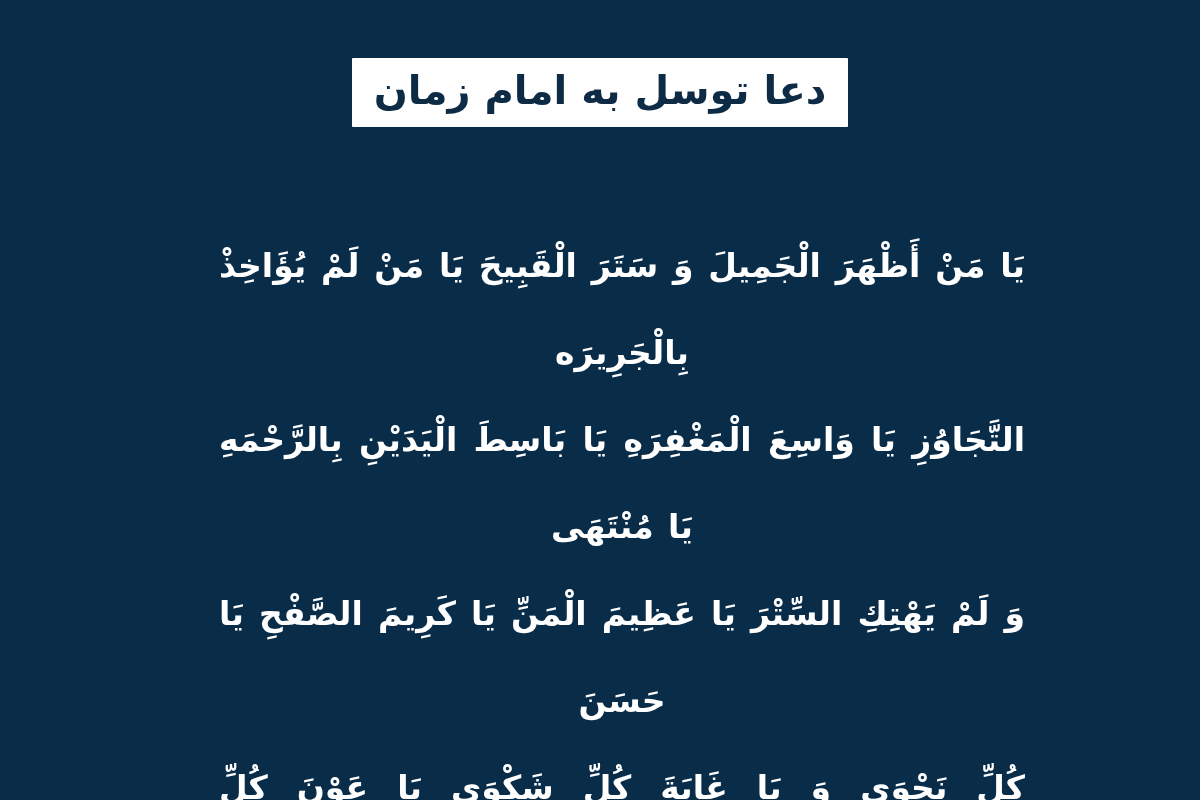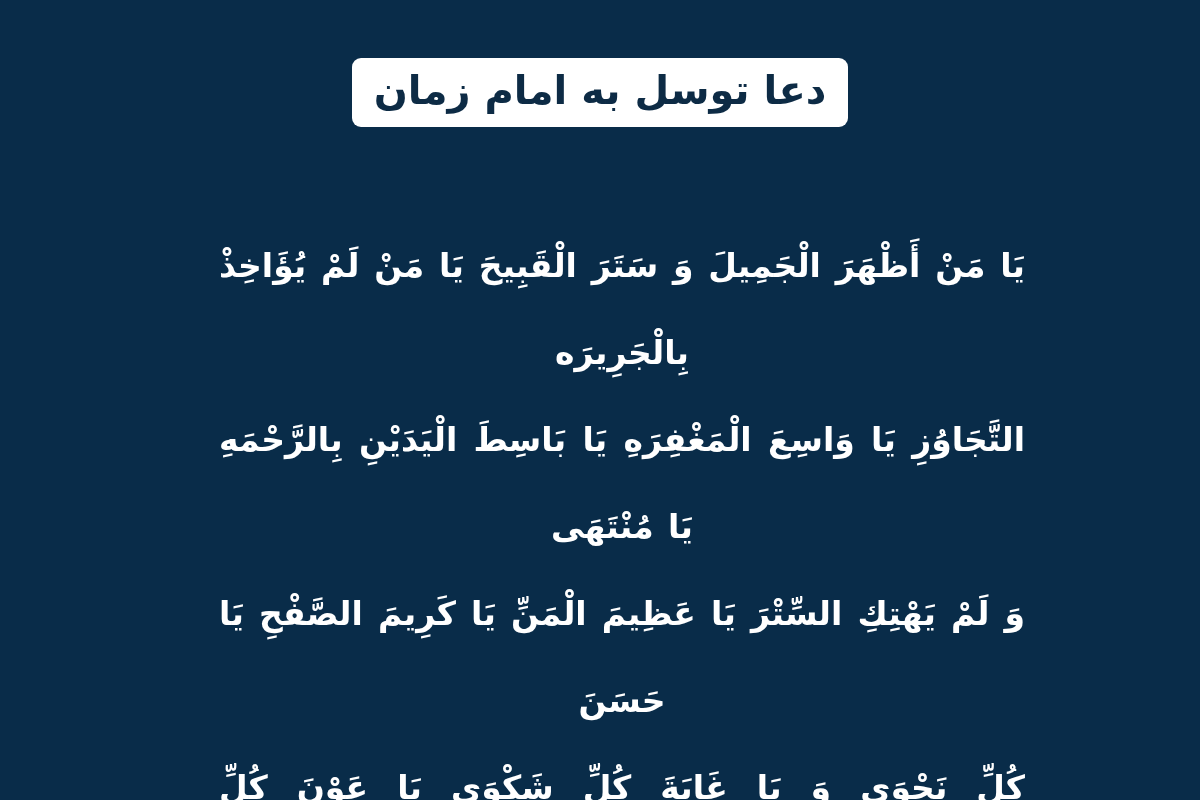--- a/index.html
+++ b/index.html
@@ -27,21 +27,21 @@
 
   
   .title-badge-wrap {
     width: 100%;
     display: flex;
     justify-content: center;
     margin-top: 58px;
   }
   .title-badge {
     background: #ffffff;
-    border-radius: 9px;
+    border-radius: 1px;
     padding: 4px 22px 10px 22px;
     min-width: 398px;
     min-height: 69px;
     box-sizing: border-box;
     display: flex;
     align-items: center;
     justify-content: center;
   }
   .title-text {
     color: #0d2b45;

